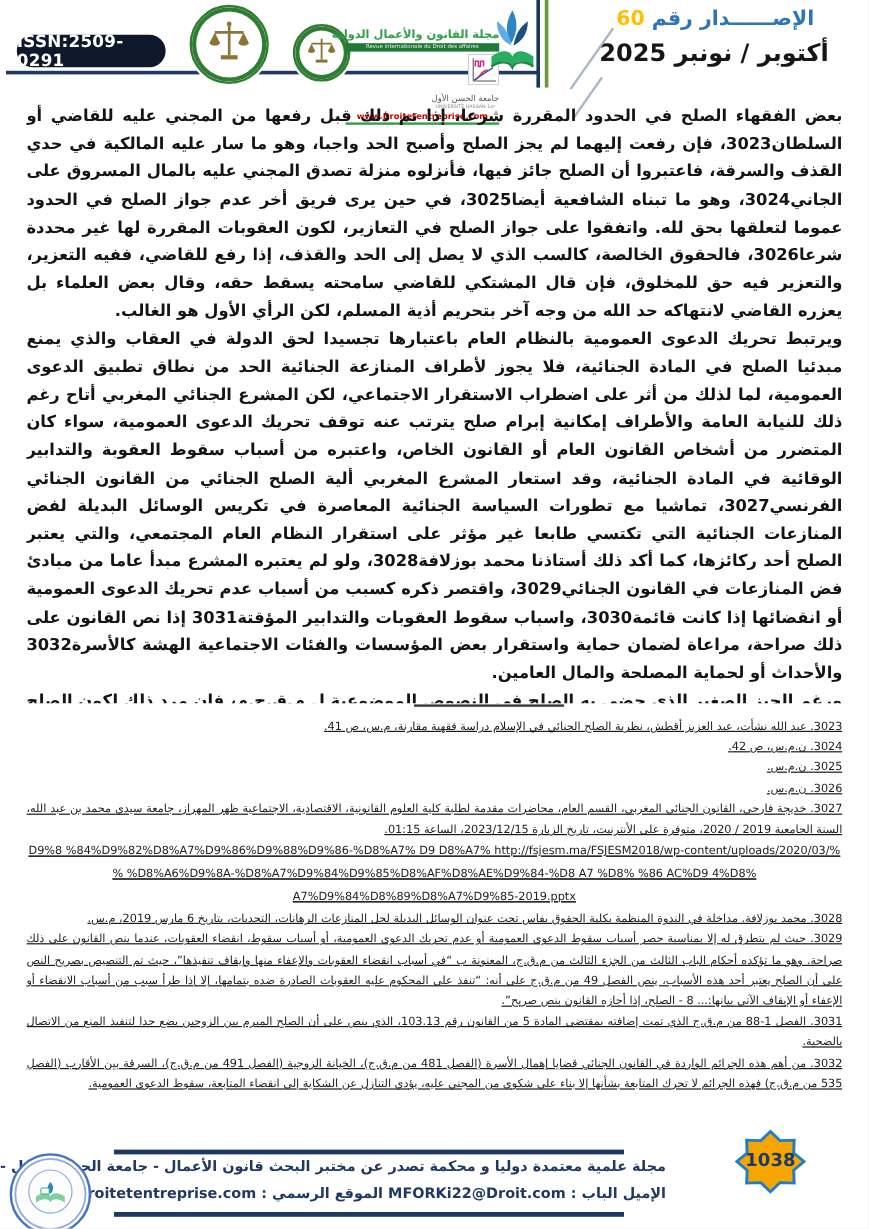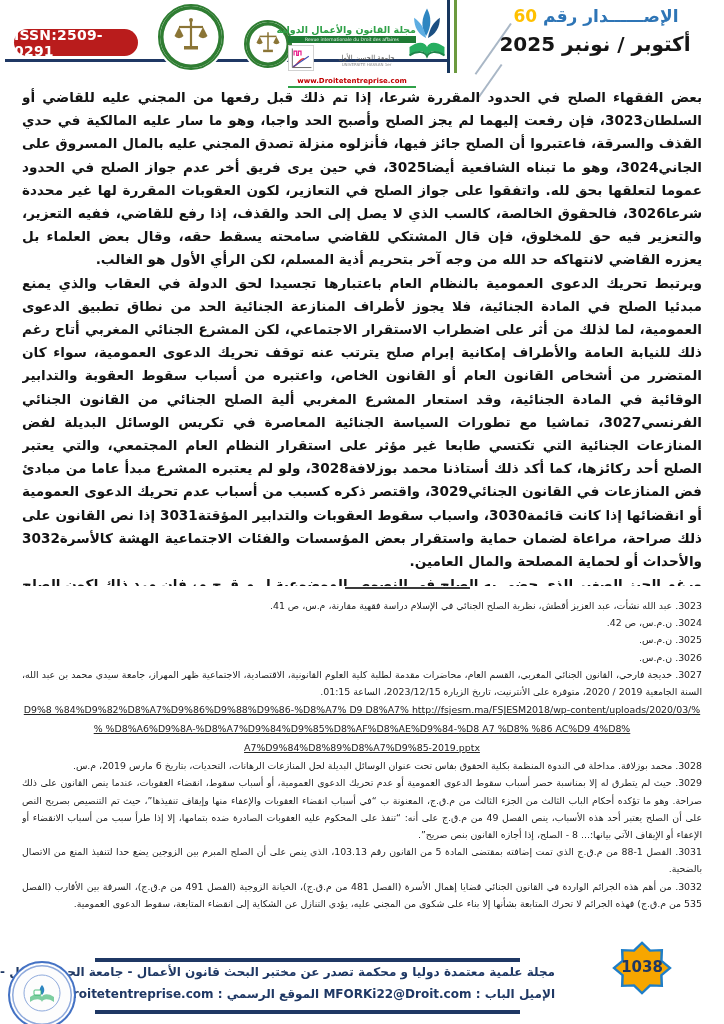--- a/index.html
+++ b/index.html
@@ -6,37 +6,37 @@
   html,body { background:#e8e8e8; }
   body { font-family:"DejaVu Sans", sans-serif; }
   .page {
     position:relative; width:724px; height:1024px; background:#ffffff;
     margin:0 auto; overflow:hidden;
   }
 
   
   .issn-pill {
     position:absolute; left:14px; top:29px; width:124px; height:27px;
-    background:#b91c1c; border-radius:14px; color:#fff; font-weight:bold;
+    background:#0f172a; border-radius:14px; color:#fff; font-weight:bold;
     font-size:14px; display:flex; align-items:center; justify-content:center;
     letter-spacing:.2px;
   }
   .hdr-line-left { position:absolute; left:5px; top:59px; width:443px; height:3px; background:#1F3864; }
   .vsep-navy { position:absolute; left:447px; top:0; width:3px; height:73px; background:#17365D; }
   .vsep-green { position:absolute; left:454px; top:0; width:3px; height:73px; background:#6C9A3F; }
 
   .seal { position:absolute; border-radius:50%; background:#fff; border:2.5px solid #2F7D32;
           box-shadow:0 0 0 2px #fff, 0 0 0 3.5px #2F7D32 inset; display:flex; align-items:center; justify-content:center; }
   .seal-1 { left:158px; top:4px;  width:66px; height:66px; }
   .seal-2 { left:244px; top:20px; width:48px; height:48px; }
 
   .banner { position:absolute; left:288px; top:3px; width:128px;margin-top:21px; }
   .banner-title { color:#2FA148; font-weight:bold; font-size:9.5px; text-align:center; direction:rtl; white-space:nowrap; }
   .banner-strip { margin-top:1px; background:#1E7A34; color:#EDEDED; font-size:4.5px; text-align:center; padding:1px 0; white-space:nowrap; overflow:hidden; }
-  .banner-mid { display:flex; align-items:center; gap:3px; margin-top:2px; }
+  .banner-mid { display:flex; align-items:flex-end; gap:3px; margin-top:2px;flex-direction:column; }
   .univ { flex:1; text-align:center; }
   .univ-ar { font-size:7px; color:#555; direction:rtl; white-space:nowrap; }
   .univ-fr { font-size:4px; color:#888; white-space:nowrap; }
   .banner-site { margin-top:2px; color:#C00000; font-weight:bold; font-size:7px; text-align:center; border-bottom:2px solid #2FA148; padding-bottom:1px; white-space:nowrap; }
 
   .birdlogo { position:absolute; left:404px; top:6px; width:46px; height:62px; }
 
   .issue-block { position:absolute; left:470px; top:6px; width:250px; direction:rtl;text-align:center; }
   .issue-line { font-size:17px; font-weight:bold; color:#2E75B6; white-space:nowrap; }
   .issue-num { color:#FFC000; padding-left:2px; }
@@ -51,21 +51,21 @@
     direction:rtl; text-align:justify; font-size:13.6px; line-height:23.2px;
     color:#141414; font-weight:bold;
   }
 
   
   .fn-sep { position:absolute; left:345px; top:587px; width:125px; height:2px; background:#3a3a3a; }
   .footnotes {
     position:absolute; left:22px; right:22px; top:597px; height:345px; overflow:hidden;
     direction:rtl; text-align:justify; font-size:9.4px; line-height:17.2px; color:#1b1b1b;
   }
-  .fn { margin:0; }
+  .fn { margin:0;text-decoration:underline; }
   .fn-link { direction:ltr; text-align:center; text-decoration:underline; color:#222; display:block; line-height:19px; }
 
   
   .ft-line-top { position:absolute; left:95px; top:958px; width:425px; height:4px; background:#1F3864; }
   .ft-line-bot { position:absolute; left:95px; top:1010px; width:425px; height:4px; background:#1F3864; }
   .ft-text1 { position:absolute; left:85px; top:965px; width:470px; text-align:center; direction:rtl;
               color:#1F3864; font-weight:bold; font-size:12px; white-space:nowrap; }
   .ft-text2 { position:absolute; left:85px; top:987px; width:470px; text-align:center; direction:rtl;
               color:#1F3864; font-weight:bold; font-size:12px; white-space:nowrap; }
   .ft-text2 .latin { direction:ltr; unicode-bidi:embed; }

